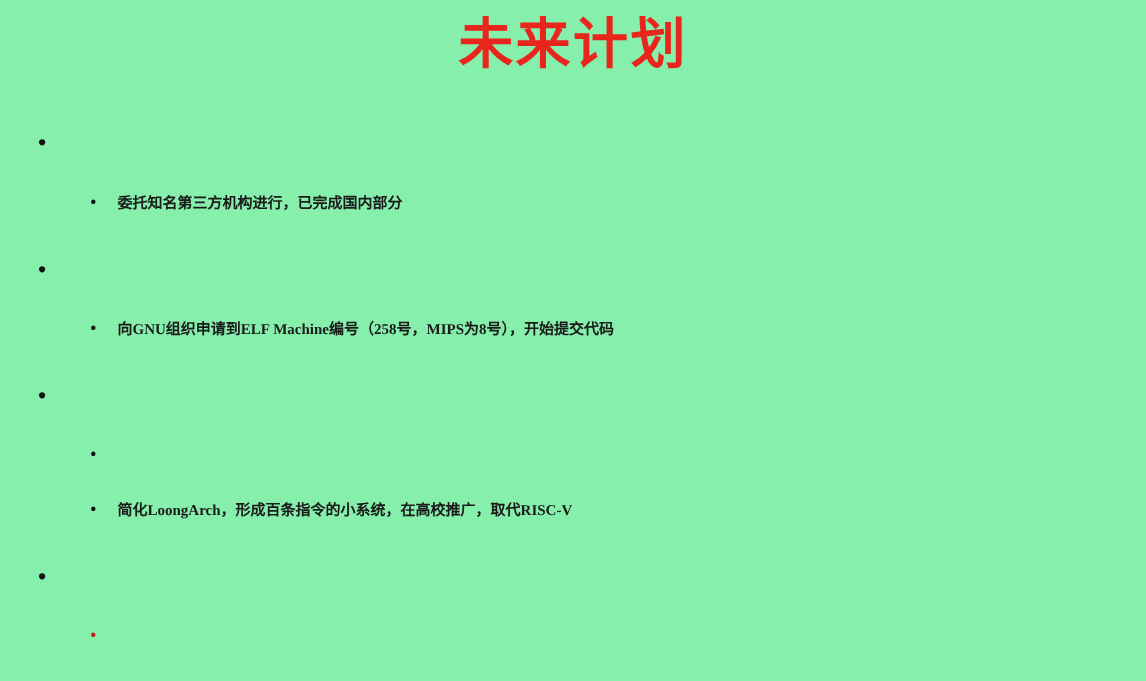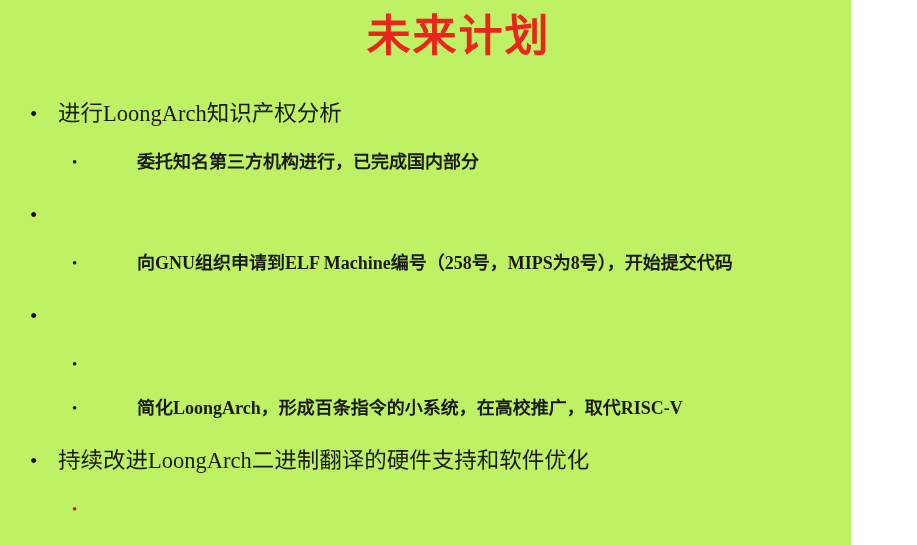--- a/index.html
+++ b/index.html
@@ -3,23 +3,23 @@
 <meta charset="utf-8">
 <title>未来计划</title>
 <style>
   html, body {
     margin: 0;
     padding: 0;
     background: #ffffff;
   }
   #slide {
     position: relative;
-    width: 851px;
+    width: 917px;
     height: 545px;
-    background: #bef264;
+    background: #86efac;
     overflow: hidden;
     font-family: "Liberation Serif", "DejaVu Serif", serif;
   }
 
   
   .slide-title {
     position: absolute;
     left: 0;
     top: 10px;
     width: 917px;
@@ -77,47 +77,45 @@
   }
   .lvl2 .marker {
     width: 22px;
     flex: 0 0 22px;
     font-size: 15px;
     line-height: 35px;
     color: #111111;
     text-align: left;
   }
   .lvl2 .txt {
-    font-size: 18px;
+    font-size: 12px;
     line-height: 35px;
     color: #1a1a1a;
     font-weight: bold;
     font-family: "Liberation Serif", "DejaVu Serif", serif;
-    margin-left: 43px;
   }
 
   
   .red .marker, .red .txt { color: #C8201B; }
   .blue .marker, .blue .txt { color: #2A2A8E; }
   .blue .txt { font-weight: bold; }
 
   .spacer-sm { height: 9px; }
   .spacer-md { height: 13px; }
 </style>
 </head>
 <body>
 
 <div id="slide">
 
   <div class="slide-title">未来计划</div>
 
   <div class="body-list">
       <div class="bullet-row lvl1">
         <span class="marker">•</span>
-        <span class="txt">进行LoongArch知识产权分析</span>
       </div>
       <div class="spacer-sm"></div>
       <div class="bullet-row lvl2">
         <span class="marker">•</span>
         <span class="txt">委托知名第三方机构进行，已完成国内部分</span>
       </div>
       <div class="spacer-md"></div>
       <div class="bullet-row lvl1">
         <span class="marker">•</span>
       </div>
@@ -135,21 +133,20 @@
         <span class="marker">•</span>
       </div>
       <div class="spacer-sm"></div>
       <div class="bullet-row lvl2">
         <span class="marker">•</span>
         <span class="txt">简化LoongArch，形成百条指令的小系统，在高校推广，取代RISC-V</span>
       </div>
       <div class="spacer-md"></div>
       <div class="bullet-row lvl1">
         <span class="marker">•</span>
-        <span class="txt">持续改进LoongArch二进制翻译的硬件支持和软件优化</span>
       </div>
       <div class="spacer-sm"></div>
       <div class="bullet-row lvl2 red">
         <span class="marker">•</span>
       </div>
       <div class="spacer-md"></div>
       <div class="bullet-row lvl1 blue">
         <span class="marker">•</span>
         <span class="txt">2020年起新流片的龙芯CPU均支持LoongArch，不再支持MIPS</span>
       </div>

